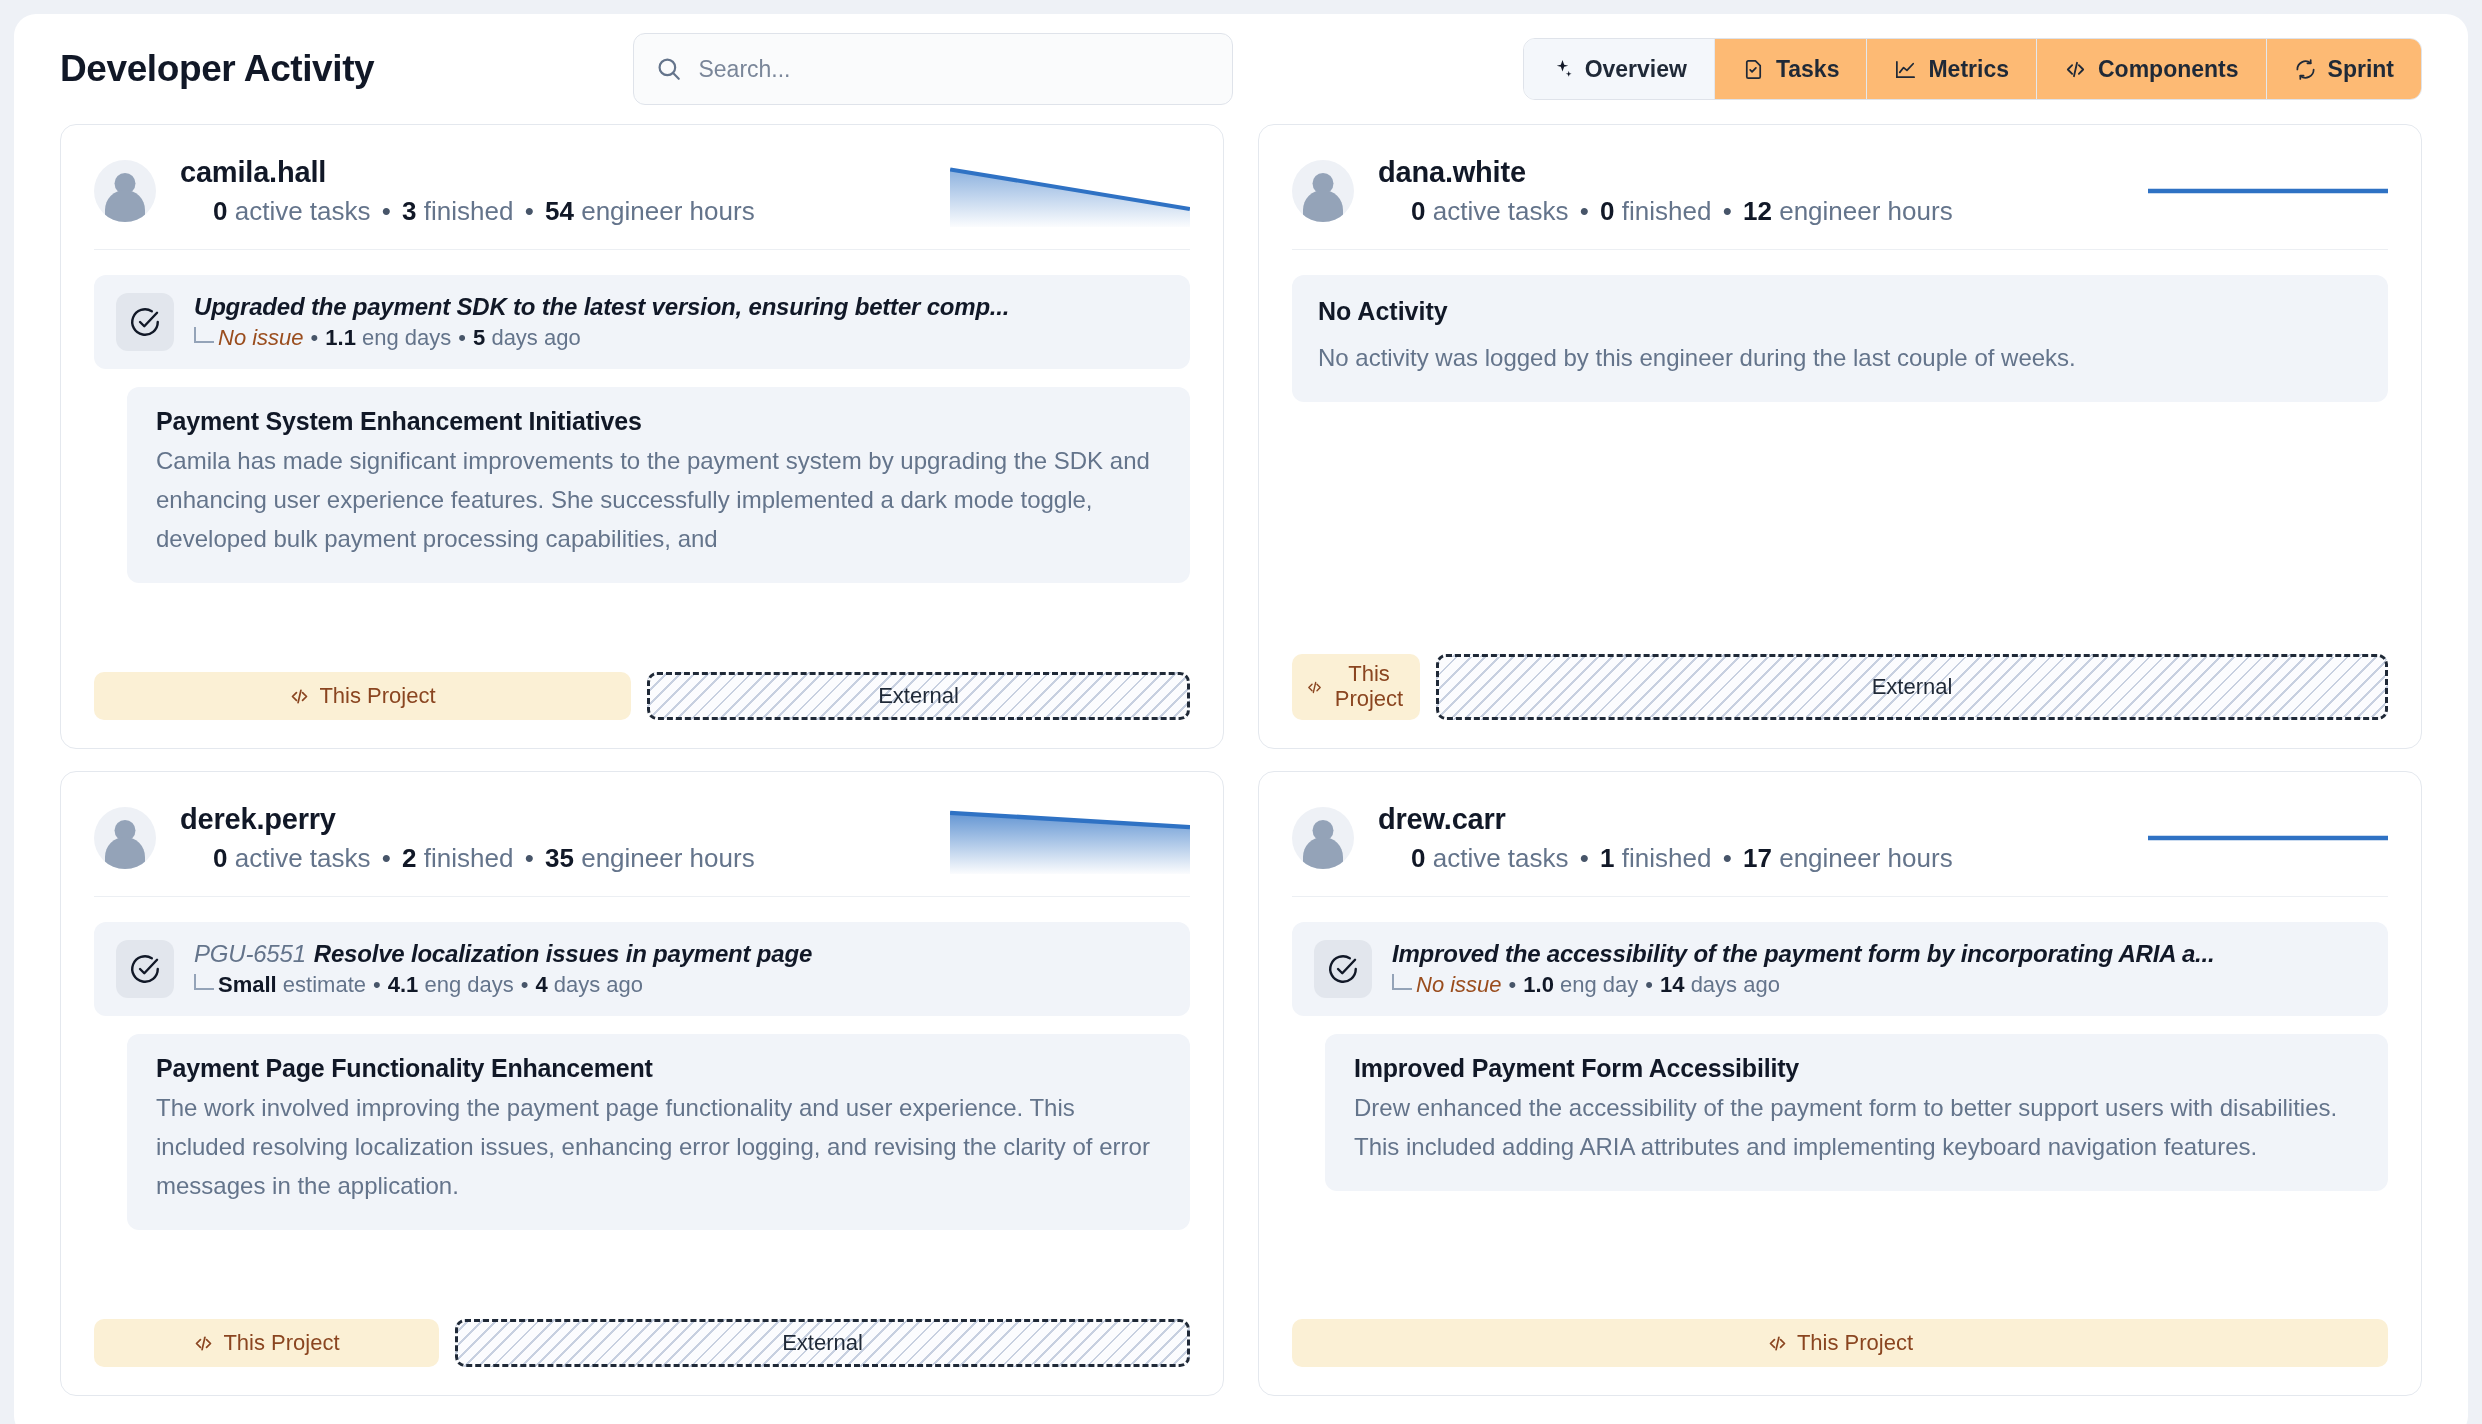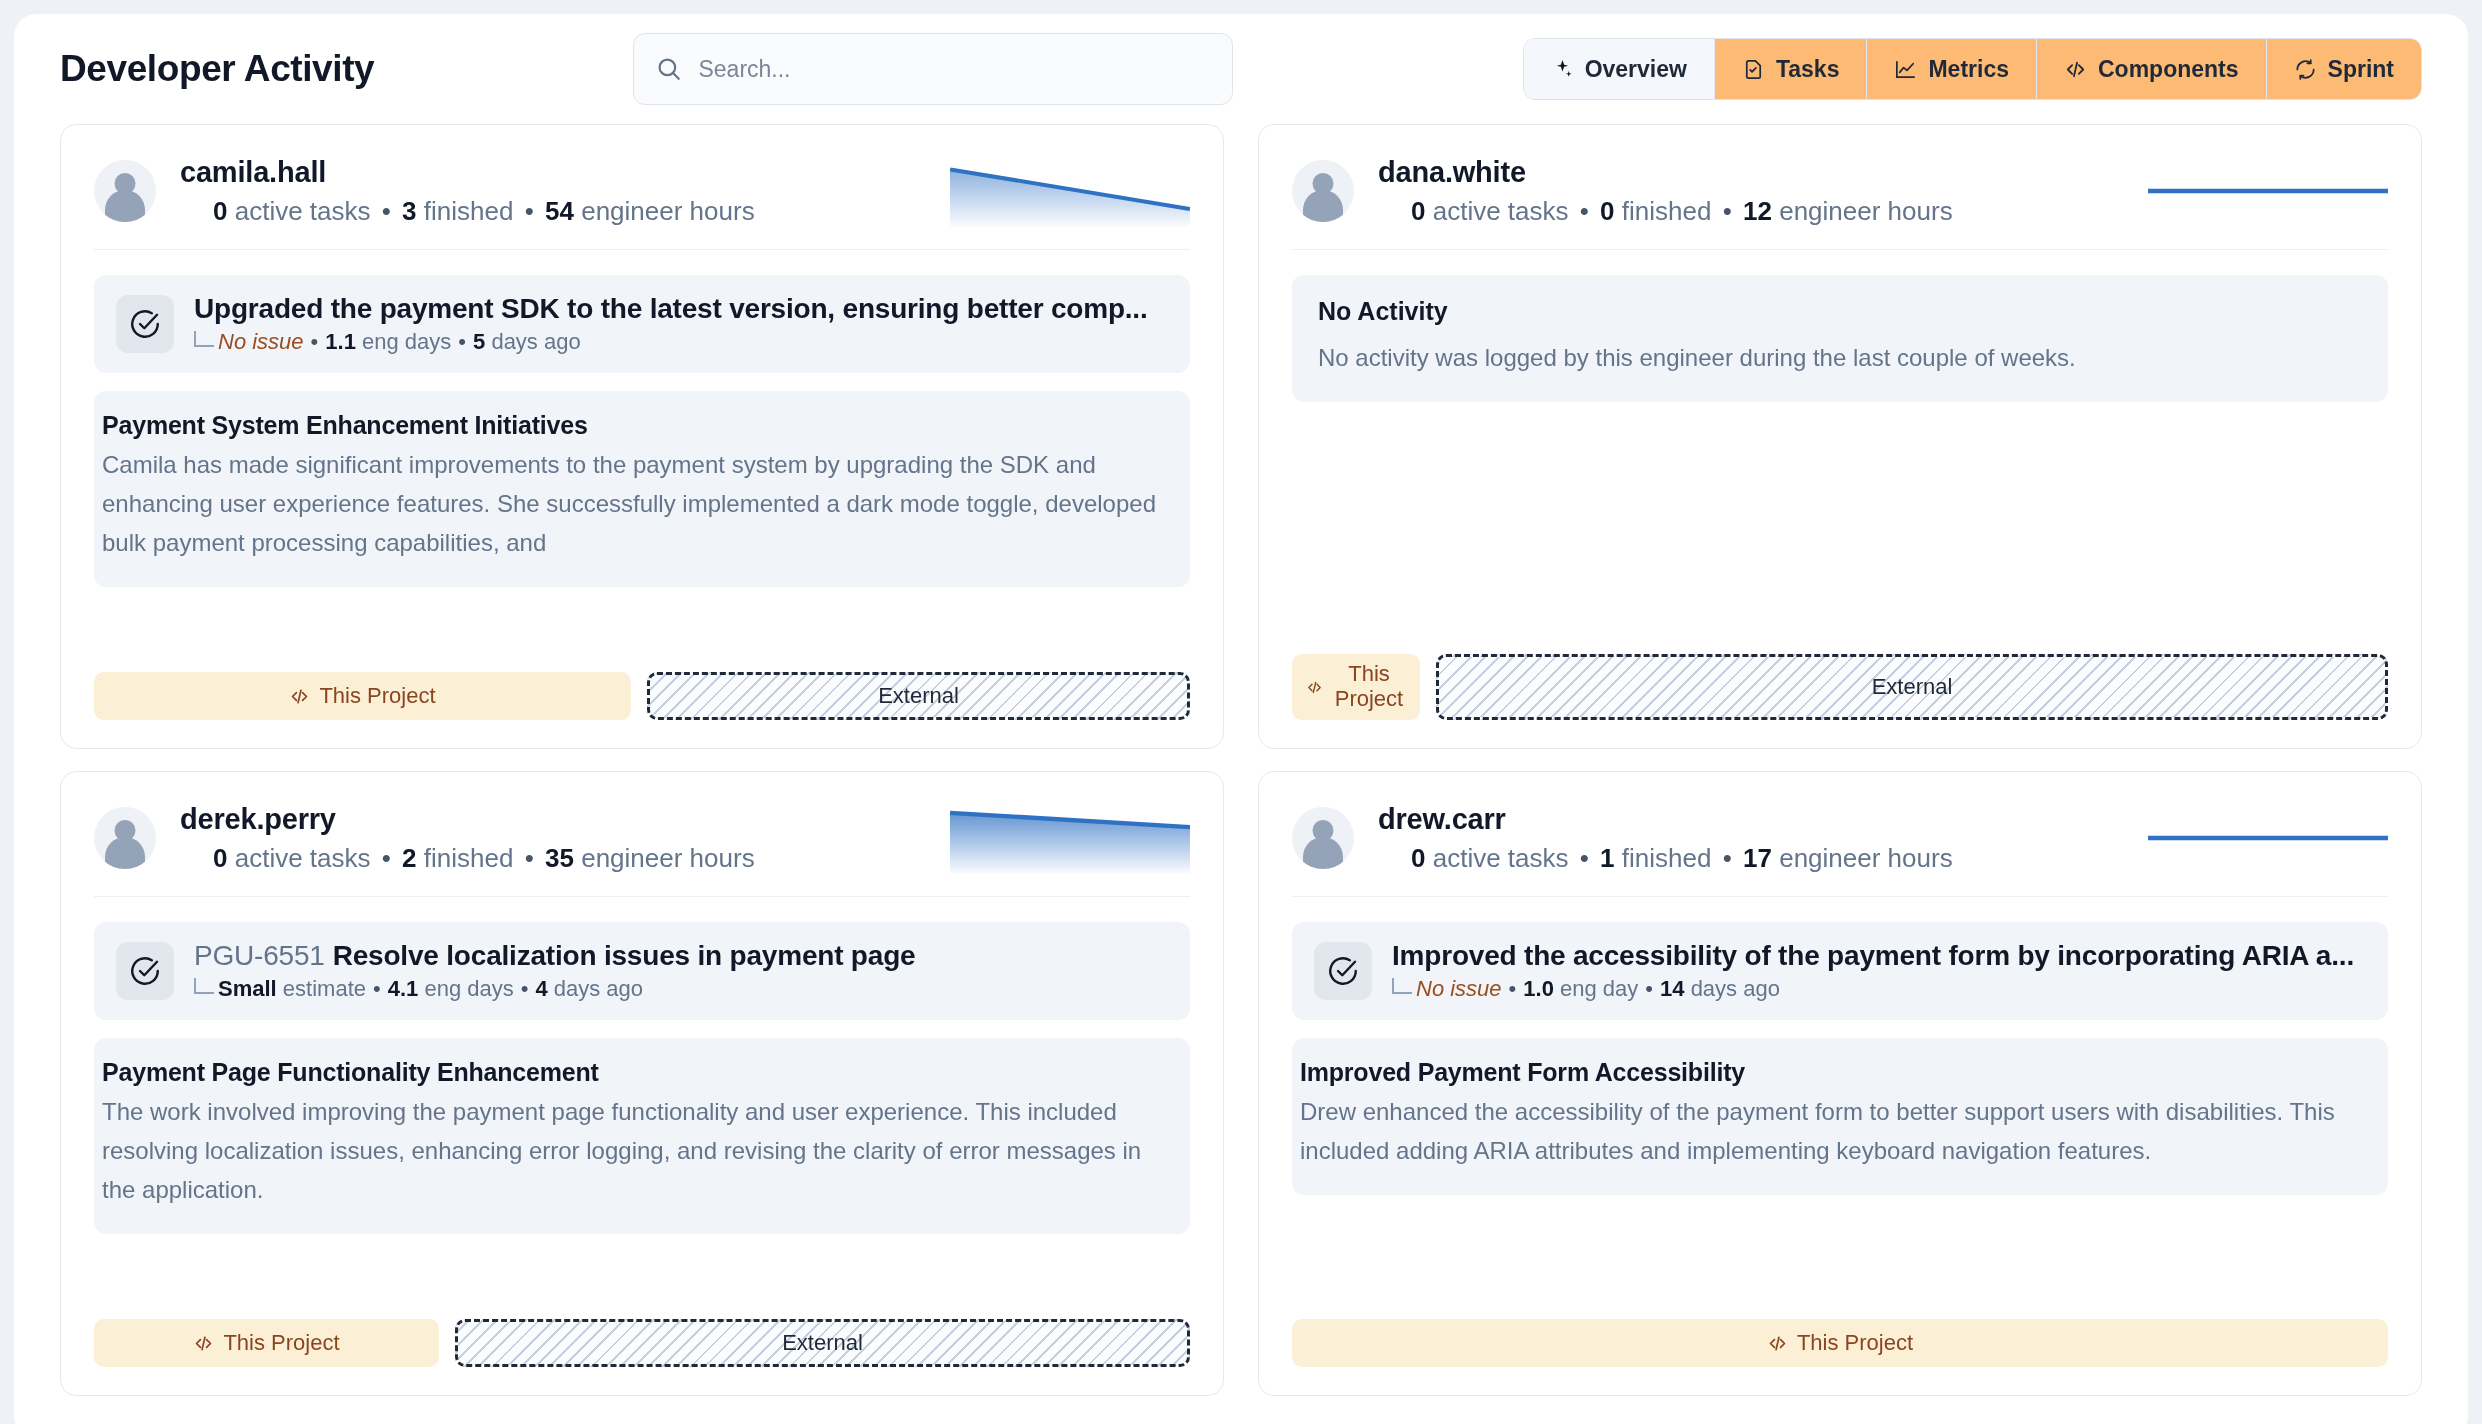--- a/index.html
+++ b/index.html
@@ -181,27 +181,28 @@
     border-radius: 12px;
     background: #e2e6ed;
     display: flex;
     align-items: center;
     justify-content: center;
     flex: 0 0 auto;
   }
   .check-box svg { width: 34px; height: 34px; display: block; }
   .activity-text { min-width: 0; display: flex; flex-direction: column; gap: 4px; }
   .activity-title {
-    font-size: 28px;
+    font-size: 24px;
     font-weight: bold;
     color: #111827;
     white-space: nowrap;
     overflow: hidden;
     text-overflow: ellipsis;
     letter-spacing: -0.2px;
+    font-style: italic;
   }
   .ticket-id { color: #64748b; font-weight: normal; padding-right: 8px; }
   .activity-meta {
     font-size: 22px;
     color: #64748b;
     white-space: nowrap;
     display: flex;
     align-items: center;
   }
   .elbow {
@@ -216,21 +217,22 @@
   .no-issue { color: #9a4d1e; font-style: italic; }
   .est-strong { color: #111827; font-weight: bold; }
   .meta-num { color: #111827; font-weight: bold; }
   .meta-sep { padding: 0 7px; color: #475569; }
 
   
   .summary {
     margin-top: 18px;
     background: #f1f4f9;
     border-radius: 12px;
-    padding: 20px 24px 24px 8px;
+    padding: 20px 24px 24px 29px;
+    margin-left: 33px;
   }
   .summary-title {
     font-size: 25px;
     font-weight: bold;
     color: #111827;
     margin-bottom: 6px;
     letter-spacing: -0.2px;
   }
   .summary-body {
     font-size: 24px;

